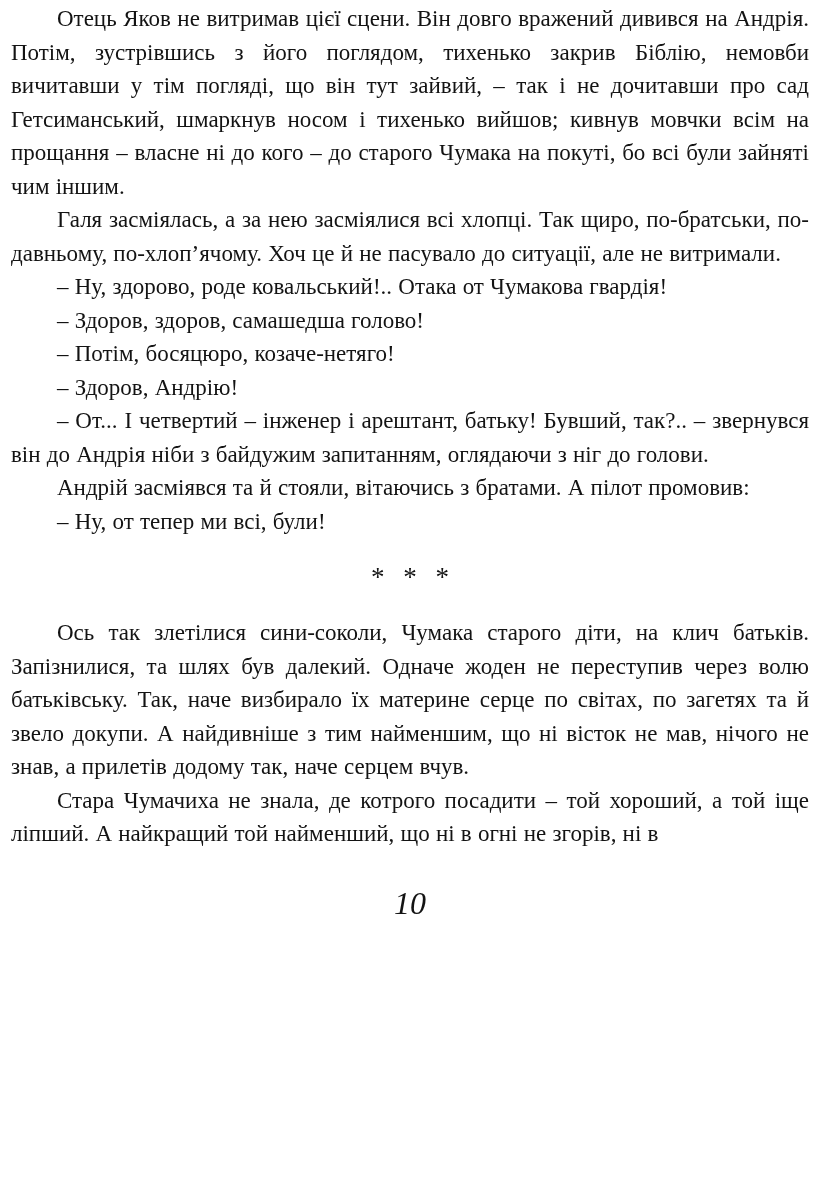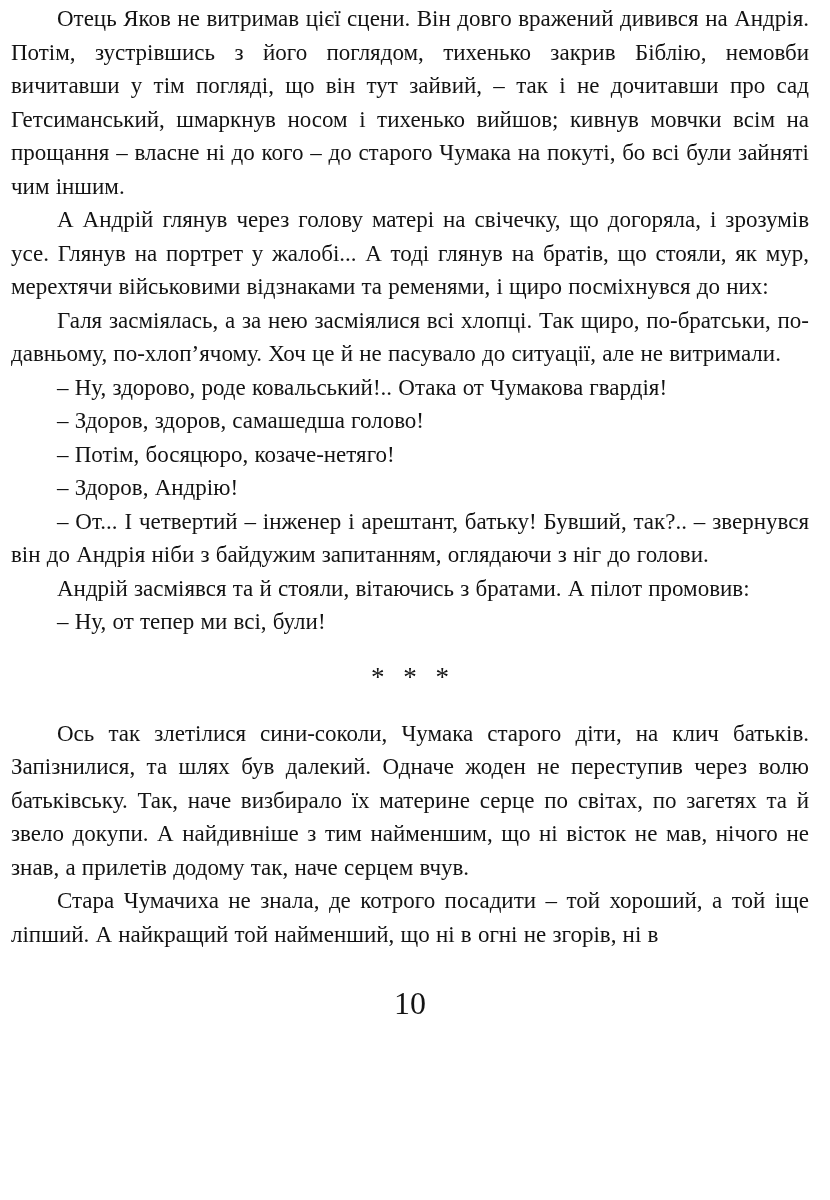--- a/index.html
+++ b/index.html
@@ -40,28 +40,28 @@
     letter-spacing: 6px;
     text-indent: 6px;
     color: #131313;
   }
   .page-number {
     margin-top: 32px;
     text-align: center;
     font-size: 32px;
     line-height: 40px;
     color: #131313;
+    font-style: italic;
   }
 </style>
 </head>
 <body>
 
 <div class="book-page">
   <p>Отець Яков не витримав цієї сцени. Він довго вражений дивився на Андрія. Потім, зустрівшись з його поглядом, тихенько закрив Біблію, немовби вичитавши у тім погляді, що він тут зайвий, – так і не дочитавши про сад Гетсиманський, шмаркнув носом і тихенько вийшов; кивнув мовчки всім на прощання – власне ні до кого – до старого Чумака на покуті, бо всі були зайняті чим іншим.</p>
-  <p>А Андрій глянув через голову матері на свічечку, що догоряла, і зрозумів усе. Глянув на портрет у жалобі... А тоді глянув на братів, що стояли, як мур, мерехтячи військовими відзнаками та ременями, і щиро посміхнувся до них:</p>
   <p>Галя засміялась, а за нею засміялися всі хлопці. Так щиро, по-братськи, по-давньому, по-хлоп’ячому. Хоч це й не пасувало до ситуації, але не витримали.</p>
   <p>– Ну, здорово, роде ковальський!.. Отака от Чумакова гвардія!</p>
   <p>– Здоров, здоров, самашедша голово!</p>
   <p>– Потім, босяцюро, козаче-нетяго!</p>
   <p>– Здоров, Андрію!</p>
   <p>– От... І четвертий – інженер і арештант, батьку! Бувший, так?.. – звернувся він до Андрія ніби з байдужим запитанням, оглядаючи з ніг до голови.</p>
   <p>Андрій засміявся та й стояли, вітаючись з братами. А пілот промовив:</p>
   <p>– Ну, от тепер ми всі, були!</p>
 
   <div class="separator">* * *</div>

